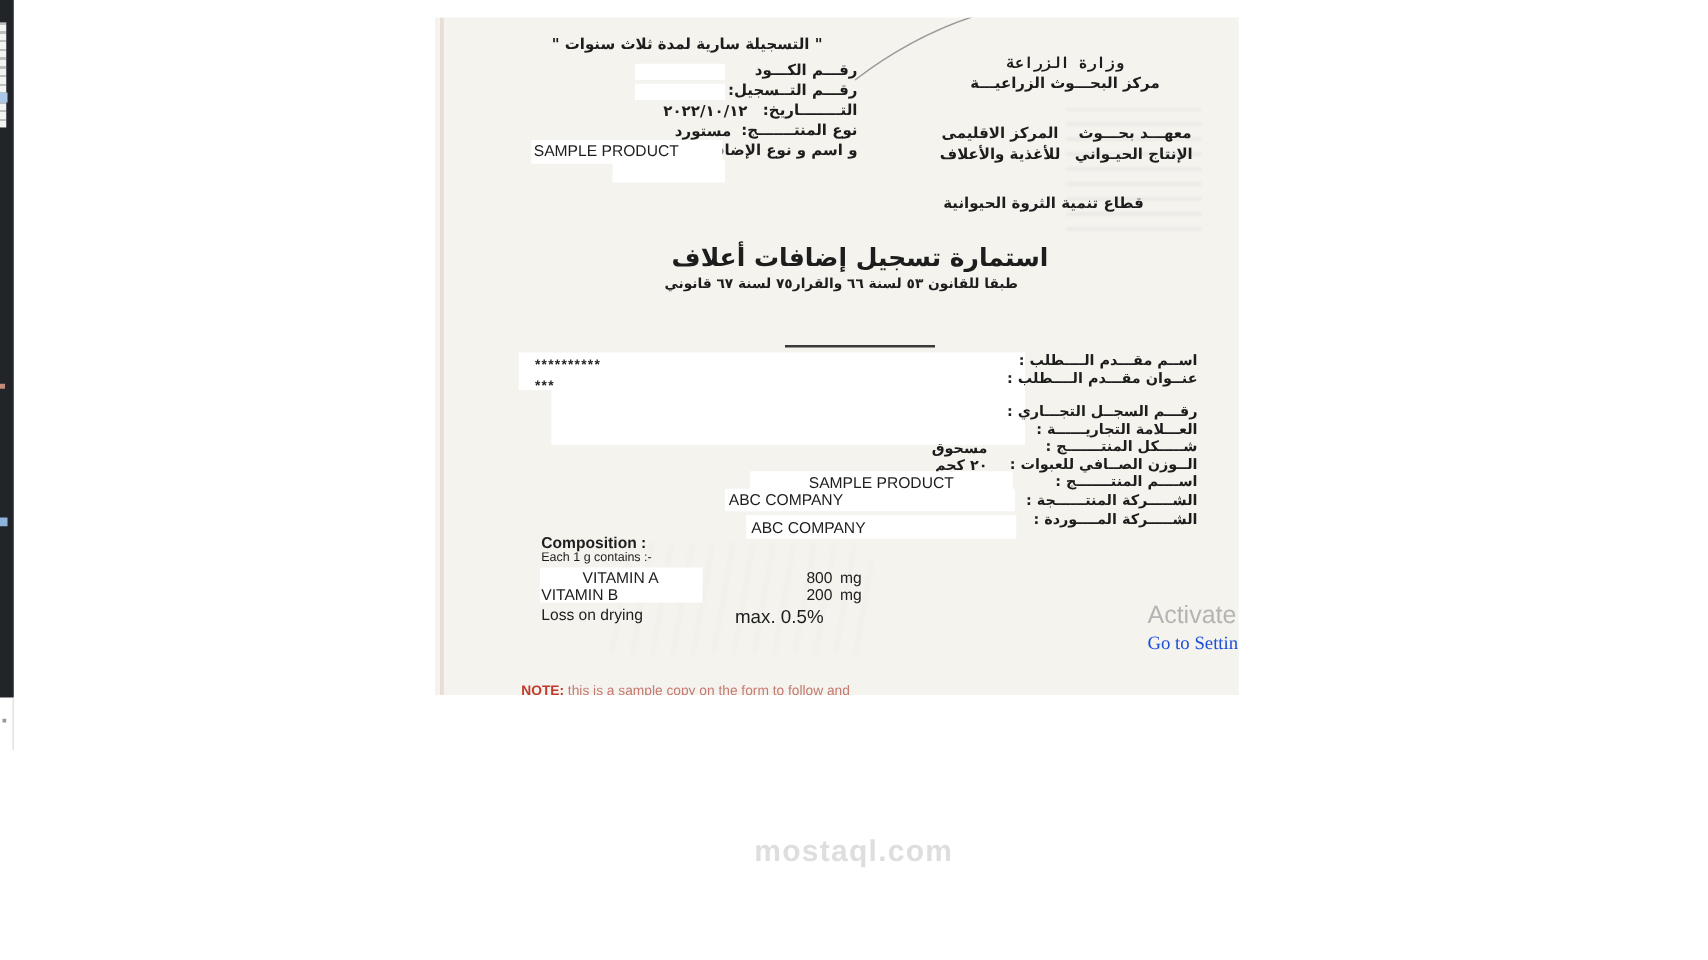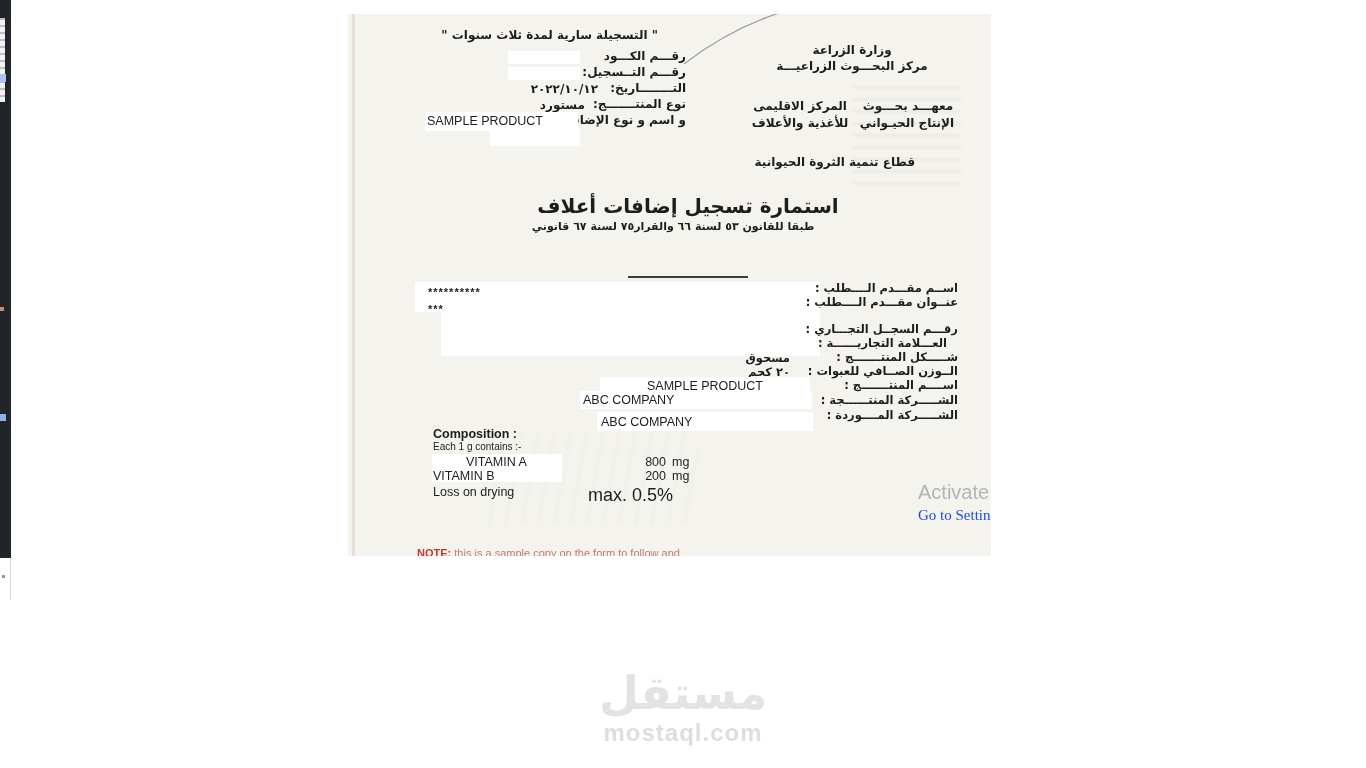--- a/index.html
+++ b/index.html
@@ -60,21 +60,21 @@
 <div class="doc">
   <div class="doc-edge"></div>
   <div class="smudge1"></div>
   <div class="smudge2"></div>
 
   <svg class="abs" style="left:0;top:0;width:643px;height:542px;pointer-events:none;" viewBox="0 0 643 542">
     <path d="M336 50 Q 388 10 448 -6" stroke="#9b9b9b" stroke-width="1.2" fill="none"></path>
   </svg>
 
   <div class="abs ar ctr" style="left:95px;top:14px;width:215px;font-size:12px;">" التسجيلة سارية لمدة ثلاث سنوات "</div>
-  <div class="abs ar ctr" style="left:444px;top:29px;width:120px;font-size:12px;">وزارة الزراعة</div>
+  <div class="abs ar ctr" style="left:444px;top:29px;width:120px;font-size:12px;font-family:Liberation Mono, monospace;">وزارة الزراعة</div>
   <div class="abs ar ctr" style="left:424px;top:45px;width:160px;font-size:12px;">مركز البحـــوث الزراعيـــة</div>
   <div class="abs ar ctr" style="left:510px;top:85px;width:100px;font-size:12px;">معهـــد بحـــوث</div>
   <div class="abs ar ctr" style="left:503px;top:102px;width:112px;font-size:12px;">الإنتاج الحيـواني</div>
   <div class="abs ar ctr" style="left:403px;top:85px;width:98px;font-size:12px;">المركز الاقليمى</div>
   <div class="abs ar ctr" style="left:398px;top:102px;width:108px;font-size:12px;">للأغذية والأعلاف</div>
   <div class="abs ar ctr" style="left:422px;top:141px;width:145px;font-size:12px;">قطاع تنمية الثروة الحيوانية</div>
 
   <div class="abs ar" style="right:305px;top:35px;font-size:12px;">رقـــم الكـــود</div>
   <div class="wbox" style="left:160px;top:37px;width:72px;height:13px;"></div>
   <div class="abs ar" style="right:305px;top:51px;font-size:12px;">رقـــم التــسجيل:</div>
@@ -93,21 +93,21 @@
   <div class="divider"></div>
 
   <div class="wbox" style="left:67px;top:268px;width:405px;height:30px;"></div>
   <div class="wbox" style="left:93px;top:295px;width:379px;height:47px;"></div>
   <div class="abs stars" style="left:80px;top:272px;">**********</div>
   <div class="abs stars" style="left:80px;top:289px;">***</div>
 
   <div class="abs ar" style="right:33px;top:267px;font-size:11.5px;text-align:center;">اســم مقـــدم الــــطلب :</div>
   <div class="abs ar" style="right:33px;top:281px;font-size:11.5px;">عنــوان مقـــدم الــــطلب :</div>
   <div class="abs ar" style="right:33px;top:308px;font-size:11.5px;">رقـــم السجــل التجـــاري :</div>
-  <div class="abs ar" style="right:44px;top:322px;font-size:11.5px;">العـــلامة التجاريــــــة :</div>
+  <div class="abs ar" style="right:33px;top:322px;font-size:11.5px;">العـــلامة التجاريــــــة :</div>
   <div class="abs ar" style="right:33px;top:336px;font-size:11.5px;">شـــــكل المنتـــــــج :</div>
   <div class="abs ar" style="right:33px;top:350px;font-size:11.5px;">الــوزن الصــافي للعبوات :</div>
   <div class="abs ar" style="right:33px;top:364px;font-size:11.5px;">اســــم المنتـــــــج :</div>
   <div class="abs ar" style="right:33px;top:379px;font-size:11.5px;">الشـــــركة المنتــــــجة :</div>
   <div class="abs ar" style="right:33px;top:394px;font-size:11.5px;">الشـــــركة المــــوردة :</div>
 
   <div class="abs ar" style="right:201px;top:337px;font-size:11.5px;">مسحوق</div>
   <div class="abs ar" style="right:201px;top:351px;font-size:11.5px;">٢٠ كجم</div>
   <div class="wbox" style="left:252px;top:363px;width:210px;height:18px;"></div>
   <div class="abs lat ctr" style="left:252px;top:365px;width:210px;font-size:12.5px;">SAMPLE PRODUCT</div>
@@ -120,26 +120,25 @@
   <div class="abs lat" style="left:85px;top:427px;font-size:10px;font-weight:normal;">Each 1 g contains :-</div>
   <div class="wbox" style="left:84px;top:440px;width:130px;height:14px;"></div>
   <div class="abs lat" style="left:85px;top:441px;font-size:12.5px;margin-left:33px;">VITAMIN A</div>
   <div class="abs lat" style="left:292px;top:441px;width:26px;text-align:right;font-size:12.5px;">800</div>
   <div class="abs lat" style="left:324px;top:441px;font-size:12.5px;">mg</div>
   <div class="wbox" style="left:84px;top:454px;width:130px;height:14px;"></div>
   <div class="abs lat" style="left:85px;top:455px;font-size:12.5px;">VITAMIN B</div>
   <div class="abs lat" style="left:292px;top:455px;width:26px;text-align:right;font-size:12.5px;">200</div>
   <div class="abs lat" style="left:324px;top:455px;font-size:12.5px;">mg</div>
   <div class="abs lat" style="left:85px;top:471px;font-size:12.5px;">Loss on drying</div>
-  <div class="abs lat" style="left:200px;top:471px;font-size:18px;padding-left:40px;">max. 0.5%</div>
+  <div class="abs lat" style="left:200px;top:471px;font-size:15px;padding-left:40px;">max. 0.5%</div>
 
   <div class="abs activate1" style="left:570px;top:467px;">Activate</div>
   <div class="abs activate2" style="left:570px;top:493px;">Go to Settin</div>
 
   <div class="abs lat" style="left:69px;top:533px;font-size:11px;">
     <span class="note-prefix">NOTE:</span><span class="note-rest"> this is a sample copy on the form to follow and</span>
   </div>
 </div>
 
 <div class="wm">
-  <div class="wm-logo">مستقل</div>
   <div class="wm-site">mostaql.com</div>
 </div>
 
 </body></html>

